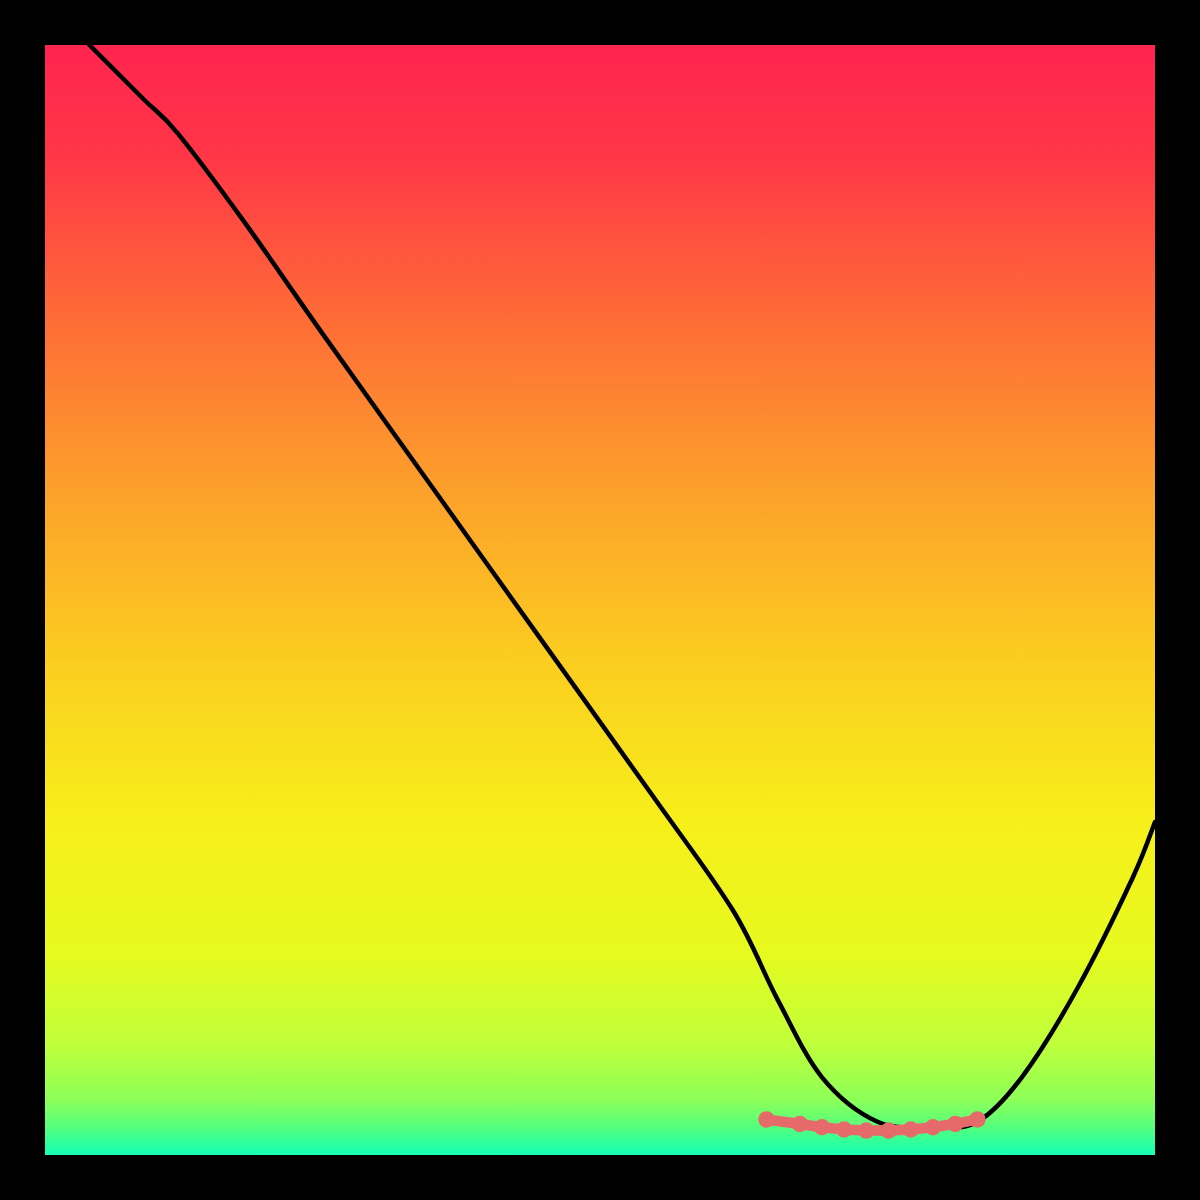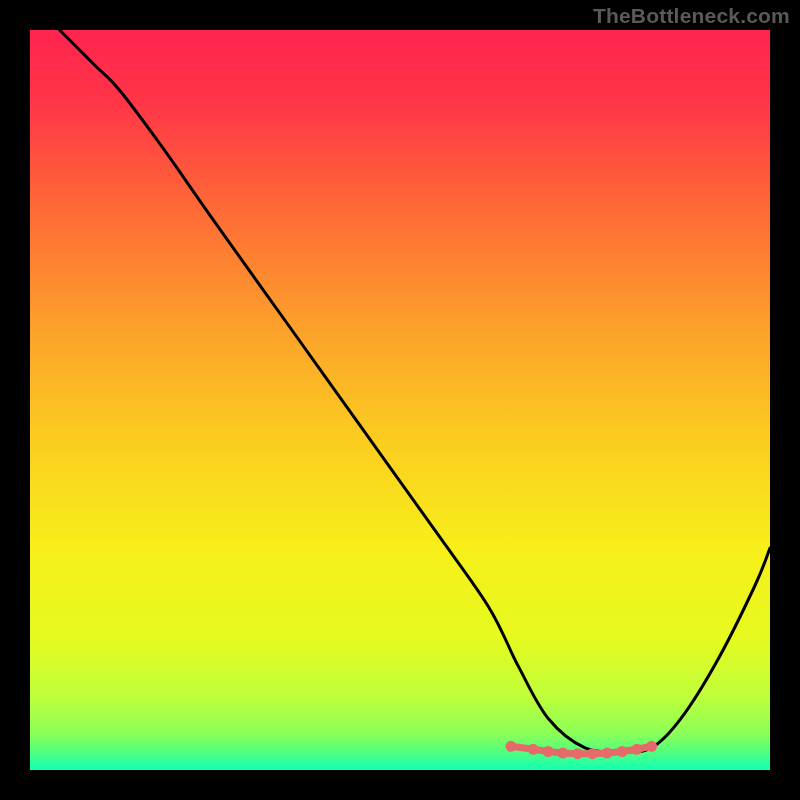--- a/index.html
+++ b/index.html
@@ -46,21 +46,20 @@
     left: 0;
     top: 0;
     width: 100%;
     height: 100%;
   }
 </style>
 </head>
 <body>
 <div class="container">
 
-  <div class="watermark">TheBottleneck.com</div>
 
   <div class="plot-area">
 
     <svg class="gradient" viewBox="0 0 740 740" preserveAspectRatio="none">
       <defs>
         <linearGradient id="bg" x1="0" y1="0" x2="0" y2="1">
           <stop offset="0%" stop-color="#ff244f"></stop>
           <stop offset="10%" stop-color="#ff3647"></stop>
           <stop offset="25%" stop-color="#fe6d36"></stop>
           <stop offset="40%" stop-color="#fca02b"></stop>

